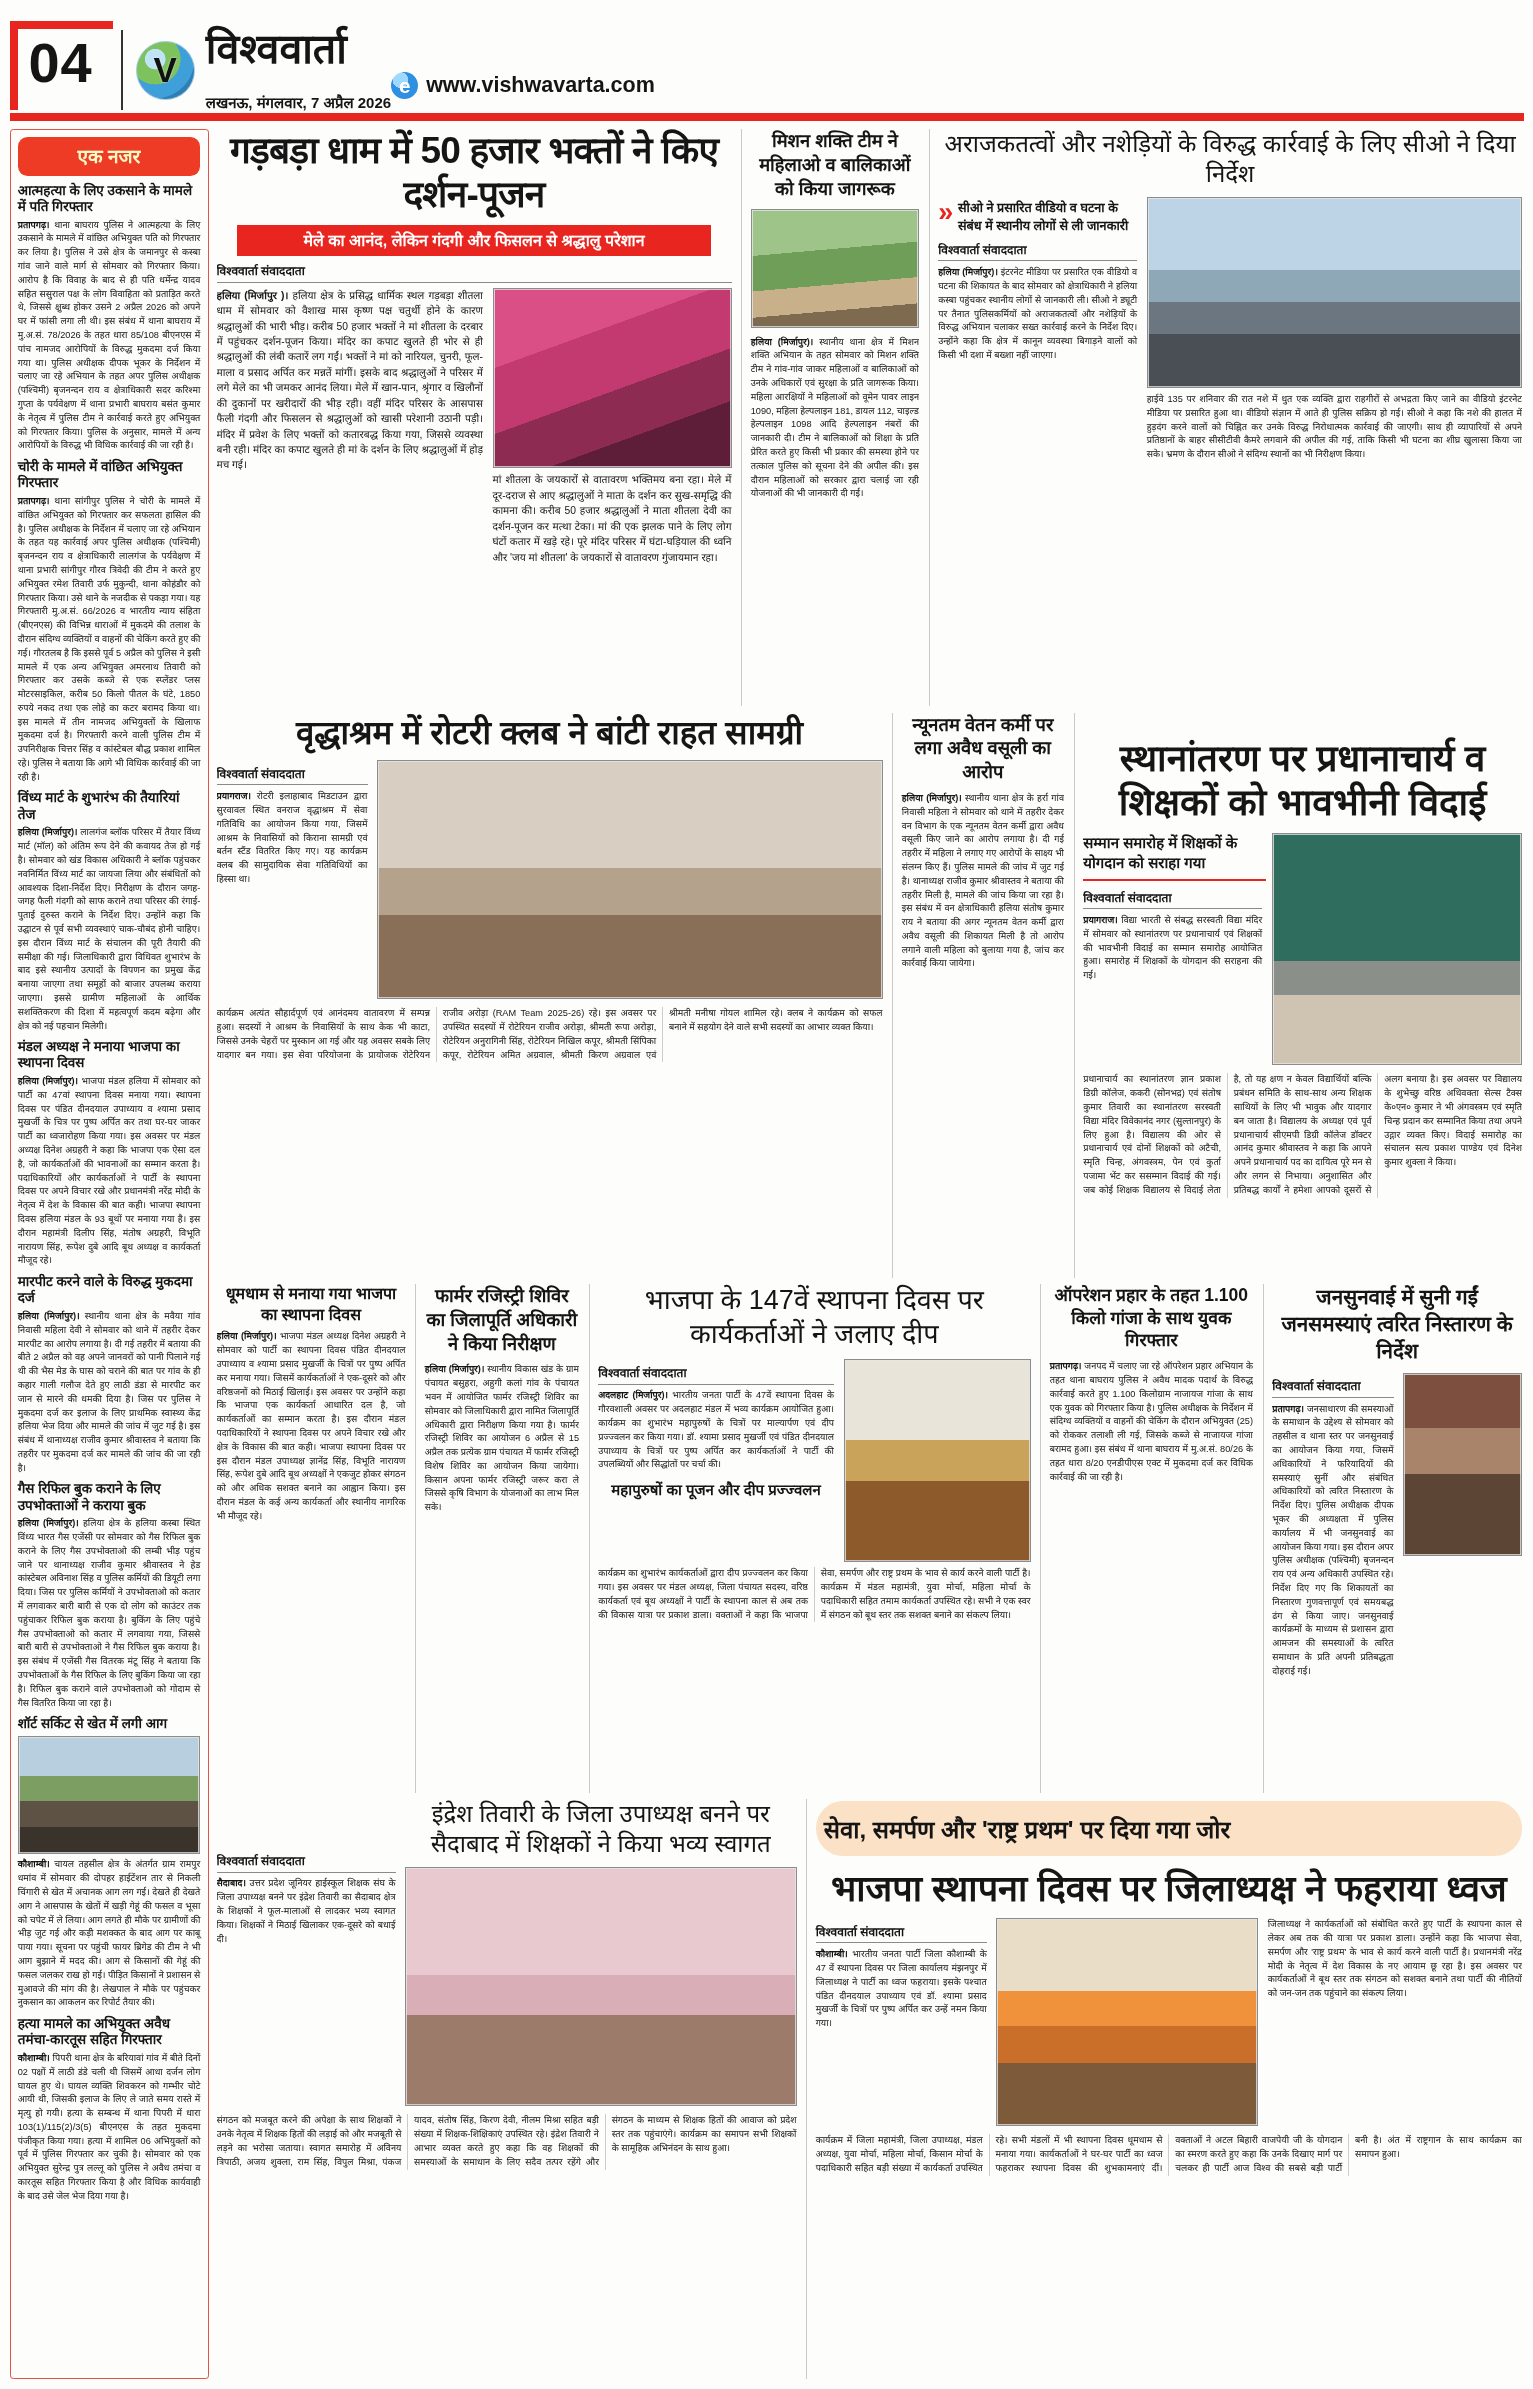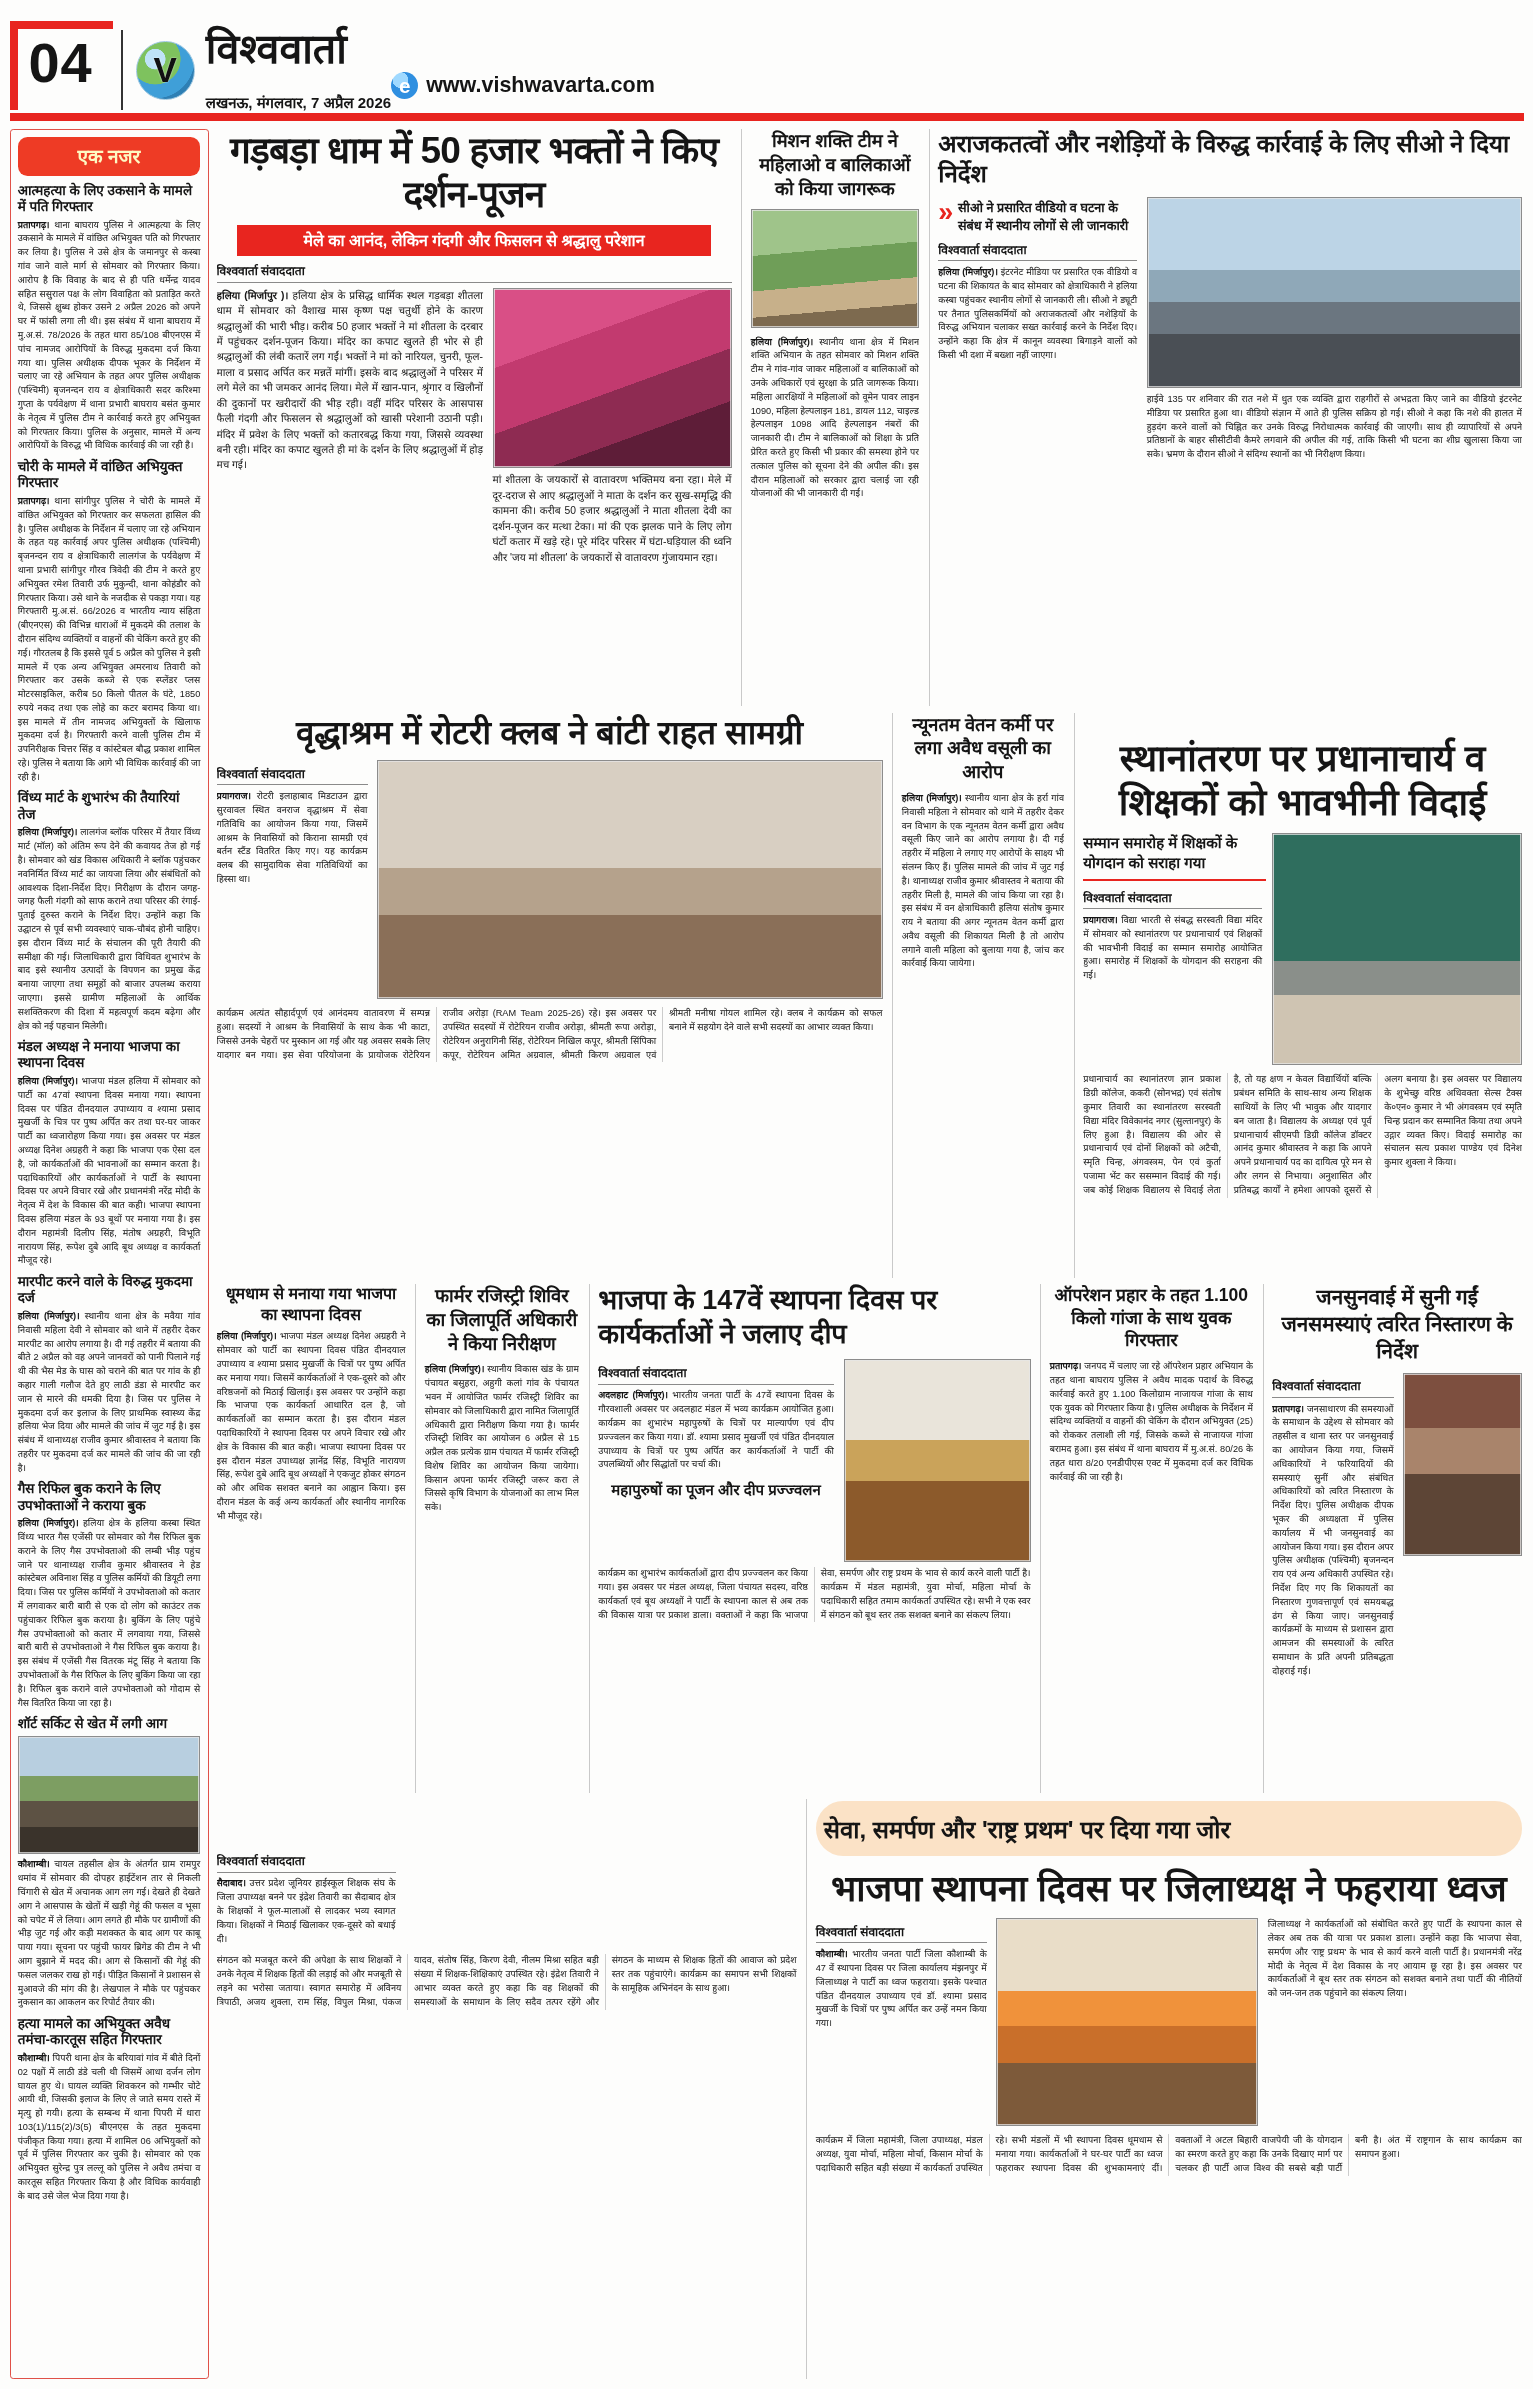--- a/index.html
+++ b/index.html
@@ -46,21 +46,21 @@
   .row { display:grid; gap:9.5px; }
   .r1 { grid-template-columns:515px 178px 1fr; height:577px; }
   .r2 { grid-template-columns:666px 172px 1fr; height:565px; }
   .r3 { grid-template-columns:189px 164px 442px 213px 1fr; height:509px; }
   .r4 { grid-template-columns:580px 1fr; flex:1; }
   .story { overflow:hidden; position:relative; }
   .vsep { border-left:0.8px solid #c9c9c9; padding-left:8.7px; }
 
   .h-main { font-size:37px; font-weight:bold; line-height:1.18; text-align:center; letter-spacing:-0.8px; }
   .h-xl   { font-size:33px; font-weight:bold; line-height:1.2; text-align:center; }
-  .h-lg   { font-size:24px; font-weight:bold; line-height:1.25; }
+  .h-lg   { font-size:24px; font-weight:normal; line-height:1.25; text-align:center; }
   .h-md   { font-size:18.3px; font-weight:bold; line-height:1.3; text-align:center; }
   .h-sm   { font-size:16px; font-weight:bold; line-height:1.3; text-align:center; }
 
   .kicker { background:#e8251f; color:#fff; font-size:16px; font-weight:bold; text-align:center;
             padding:4.8px 3.2px; margin:8px 20.7px 6.4px 20.7px; }
   .byline { font-weight:bold; font-size:12px; border-bottom:1.6px solid #8a8a8a; display:block;
             padding-bottom:2.4px; margin:4.8px 0 4.8px 0; }
   .subhead { font-size:15px; font-weight:bold; line-height:1.3; }
   .subrule { width:183px; border-bottom:2.4px solid #e8251f; margin:6.4px 0 8px 0; }
   .quote { display:flex; gap:4.8px; margin:3.2px 0 6.4px 0; }
@@ -324,20 +324,28 @@
 
         <section class="story">
           <div class="flexrow">
             <div style="width:179px;flex:none;padding-top:48px;">
               <span class="byline">विश्ववार्ता संवाददाता</span>
               <div class="btxt">
                 <span class="dl">सैदाबाद।</span>
                 <span>उत्तर प्रदेश जूनियर हाईस्कूल शिक्षक संघ के जिला उपाध्यक्ष बनने पर इंद्रेश तिवारी का सैदाबाद क्षेत्र के शिक्षकों ने फूल-मालाओं से लादकर भव्य स्वागत किया। शिक्षकों ने मिठाई खिलाकर एक-दूसरे को बधाई दी।</span>
               </div>
             </div>
+            <div class="grow">
+              <h2 class="h-lg">इंद्रेश तिवारी के जिला उपाध्यक्ष बनने पर सैदाबाद में शिक्षकों ने किया भव्य स्वागत</h2>
+              <div class="photo mt10" style="width:100%;height:239px;background:
+                   linear-gradient(180deg,#e8c9cf 0 45%,#d9aeb6 45% 62%,#9c7b6b 62% 100%),
+                   radial-gradient(circle at 25% 55%,#b85a3a 0 8%,transparent 9%),
+                   radial-gradient(circle at 55% 52%,#caa23a 0 7%,transparent 8%),
+                   radial-gradient(circle at 80% 55%,#3a6e4f 0 8%,transparent 9%);"></div>
+            </div>
           </div>
           <div class="btxt cols3 mt10">संगठन को मजबूत करने की अपेक्षा के साथ शिक्षकों ने उनके नेतृत्व में शिक्षक हितों की लड़ाई को और मजबूती से लड़ने का भरोसा जताया। स्वागत समारोह में अविनय त्रिपाठी, अजय शुक्ला, राम सिंह, विपुल मिश्रा, पंकज यादव, संतोष सिंह, किरण देवी, नीलम मिश्रा सहित बड़ी संख्या में शिक्षक-शिक्षिकाएं उपस्थित रहे। इंद्रेश तिवारी ने आभार व्यक्त करते हुए कहा कि वह शिक्षकों की समस्याओं के समाधान के लिए सदैव तत्पर रहेंगे और संगठन के माध्यम से शिक्षक हितों की आवाज को प्रदेश स्तर तक पहुंचाएंगे। कार्यक्रम का समापन सभी शिक्षकों के सामूहिक अभिनंदन के साथ हुआ।</div>
         </section>
 
         <section class="story vsep">
           <div class="banner">सेवा, समर्पण और 'राष्ट्र प्रथम' पर दिया गया जोर</div>
           <h2 class="h-xl" style="font-size:36px;">भाजपा स्थापना दिवस पर जिलाध्यक्ष ने फहराया ध्वज</h2>
           <div class="flexrow mt10">
             <div style="width:171px;flex:none;">
               <span class="byline">विश्ववार्ता संवाददाता</span>

